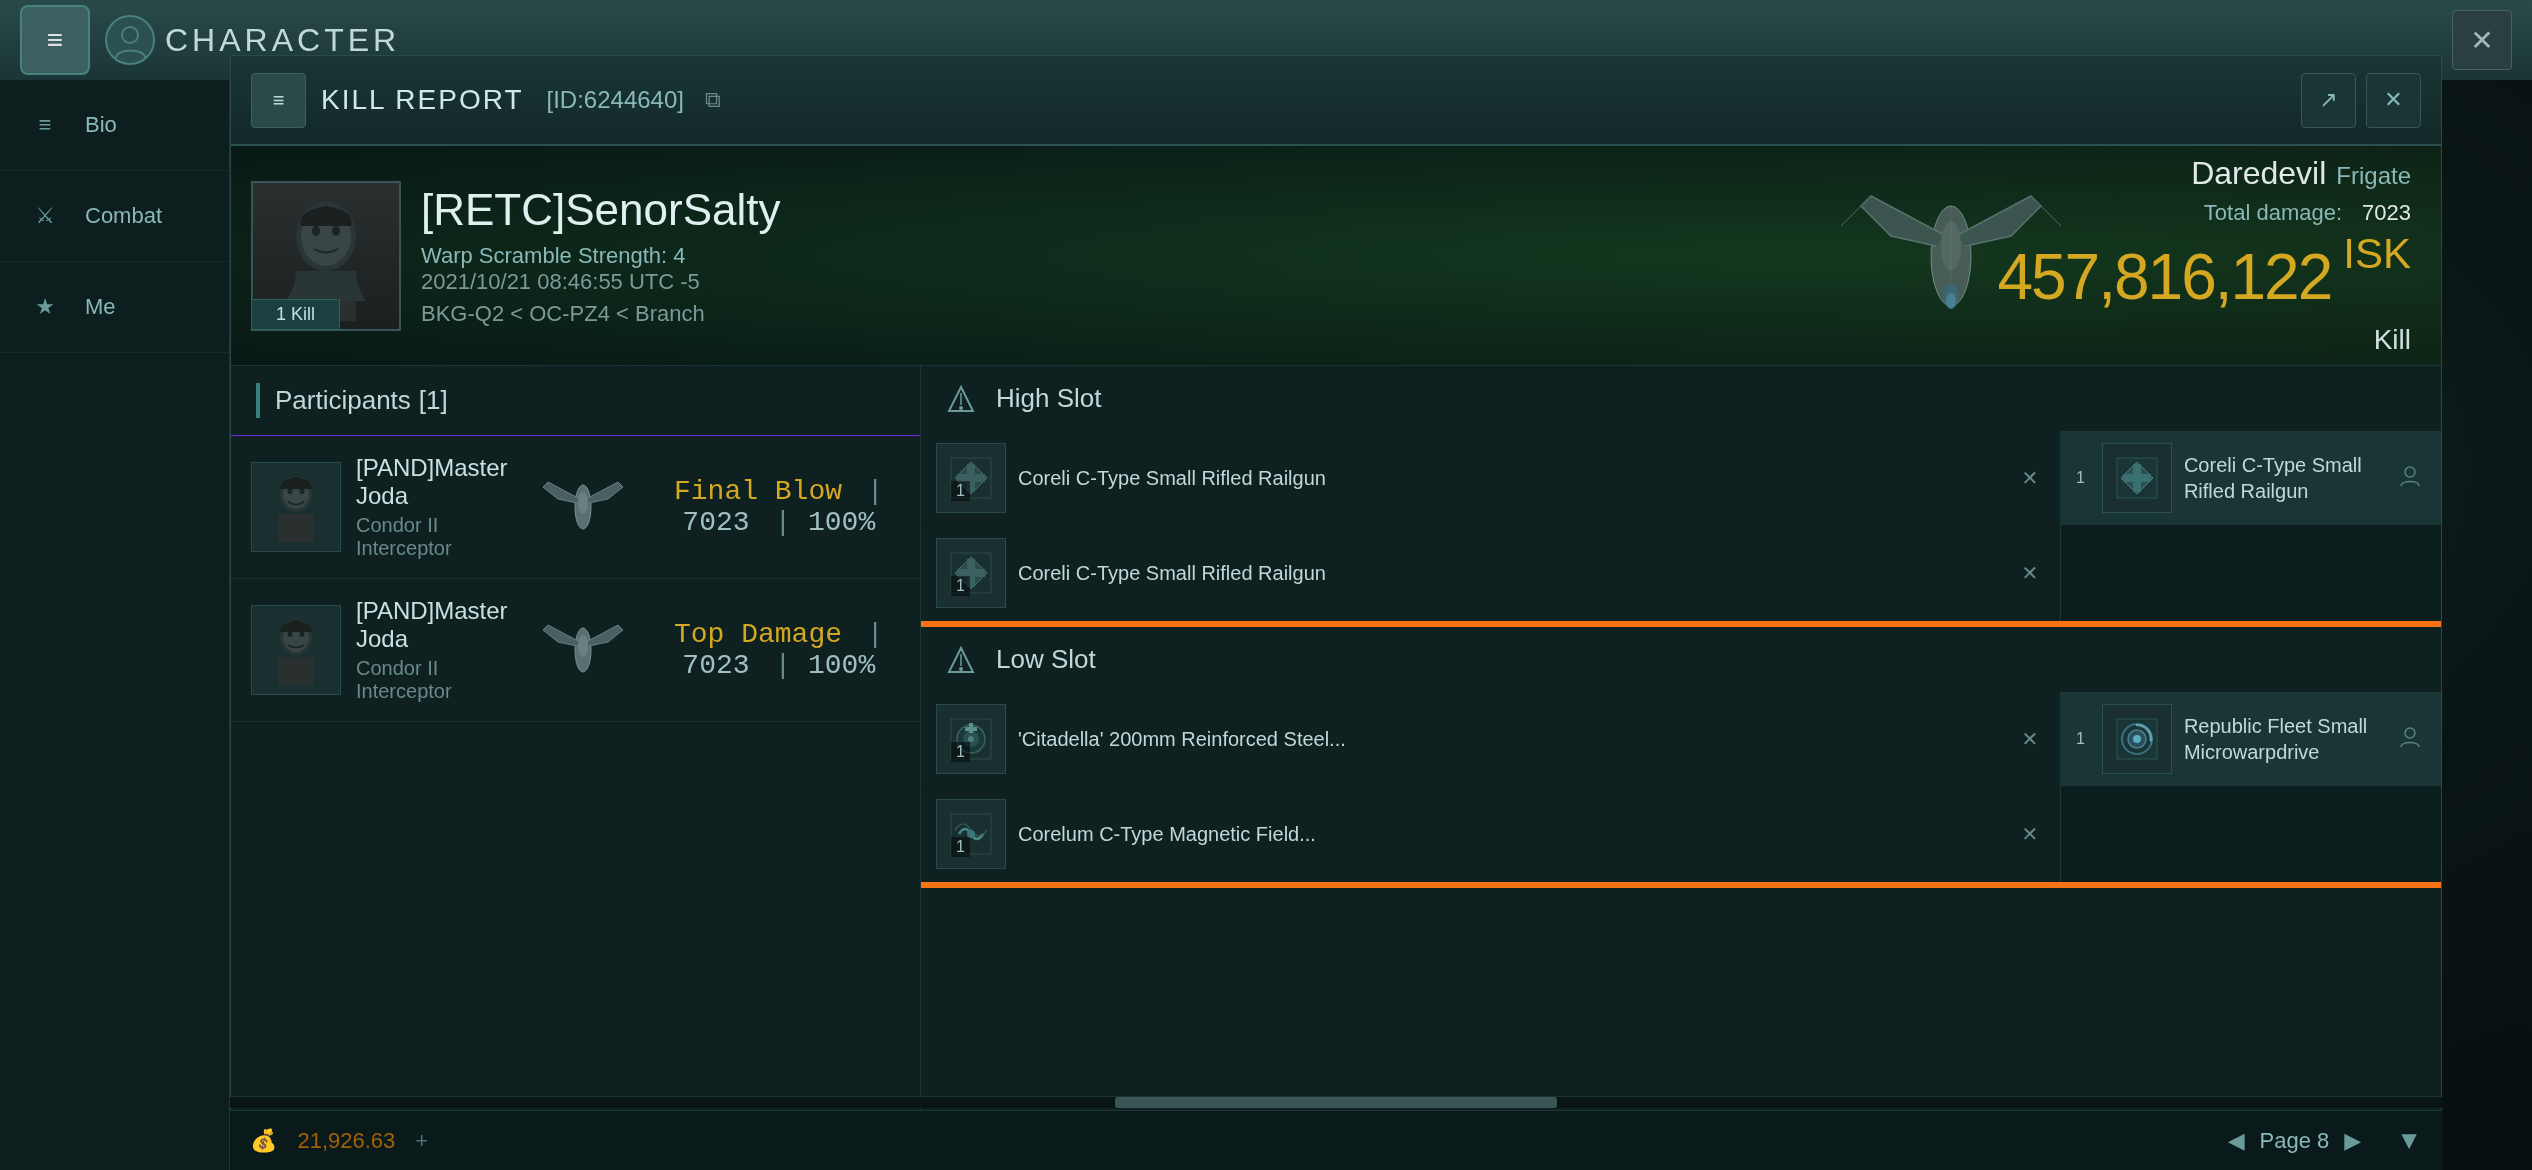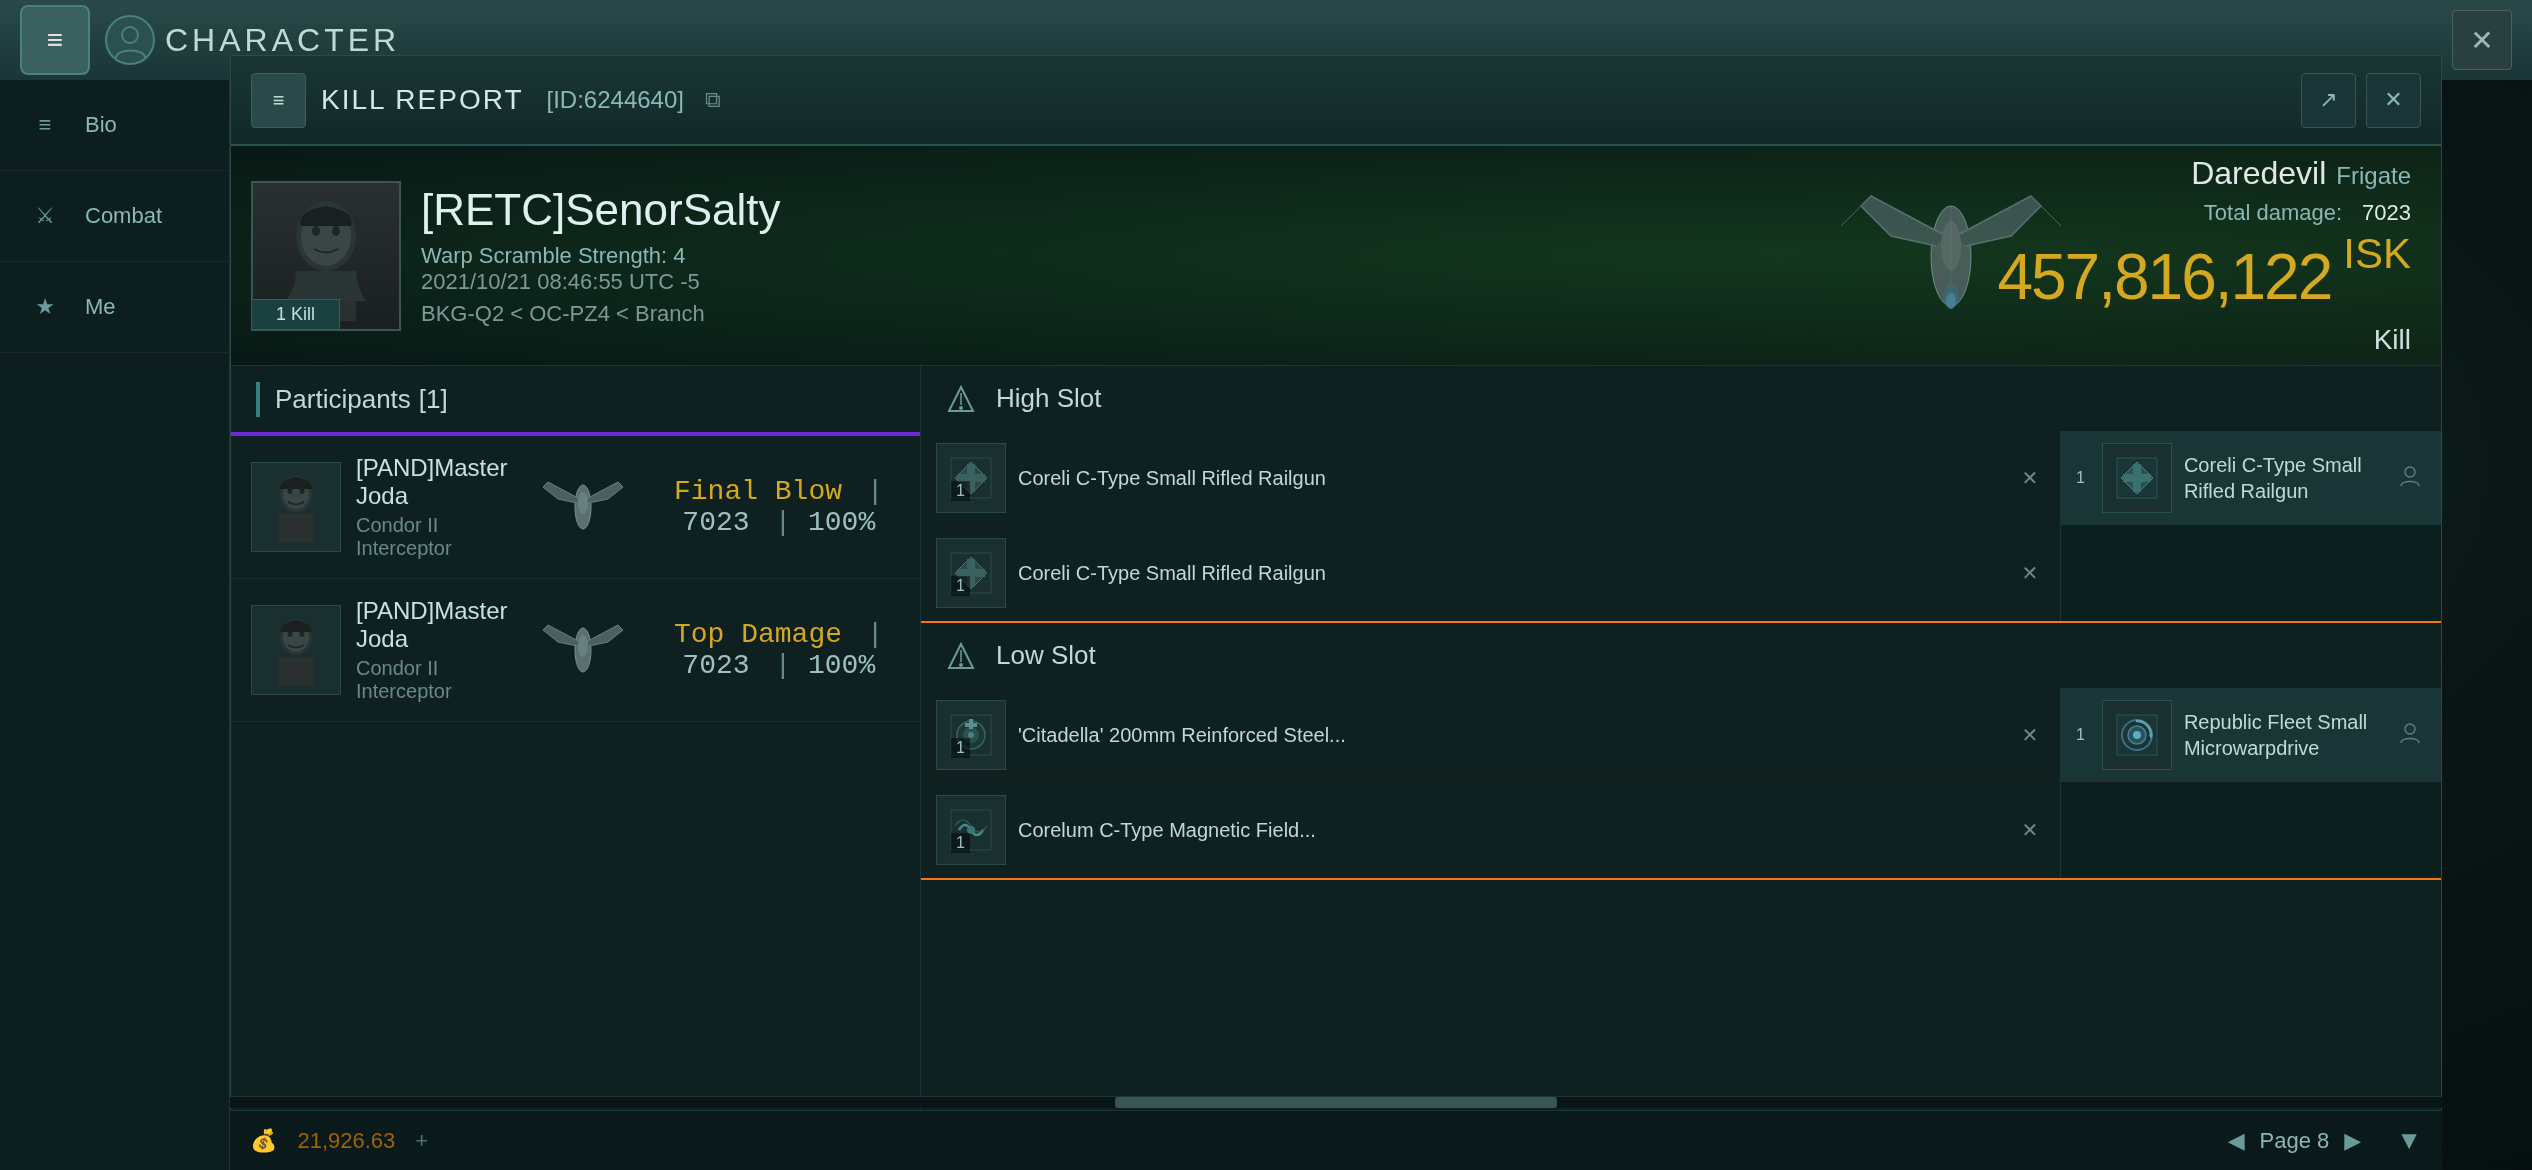--- a/index.html
+++ b/index.html
@@ -371,21 +371,21 @@
       border-right: 1px solid #1a3535;
       display: flex;
       flex-direction: column;
     }
 
     .participants-header {
       height: 70px;
       display: flex;
       align-items: center;
       padding: 0 25px;
-      border-bottom: 4px solid #6d28d9;
+      border-bottom: 1px solid #6d28d9;
       gap: 0;
     }
 
     .participants-accent {
       width: 4px;
       height: 35px;
       background: #3a8080;
       margin-right: 15px;
     }
 
@@ -474,21 +474,21 @@
 
     
     .slots-panel {
       flex: 1;
       display: flex;
       flex-direction: column;
       overflow-y: auto;
     }
 
     .slot-section {
-      border-bottom: 2px solid #f97316;
+      border-bottom: 6px solid #f97316;
     }
 
     .slot-header {
       height: 65px;
       display: flex;
       align-items: center;
       padding: 0 20px;
       gap: 15px;
       background: #0e2020;
     }

